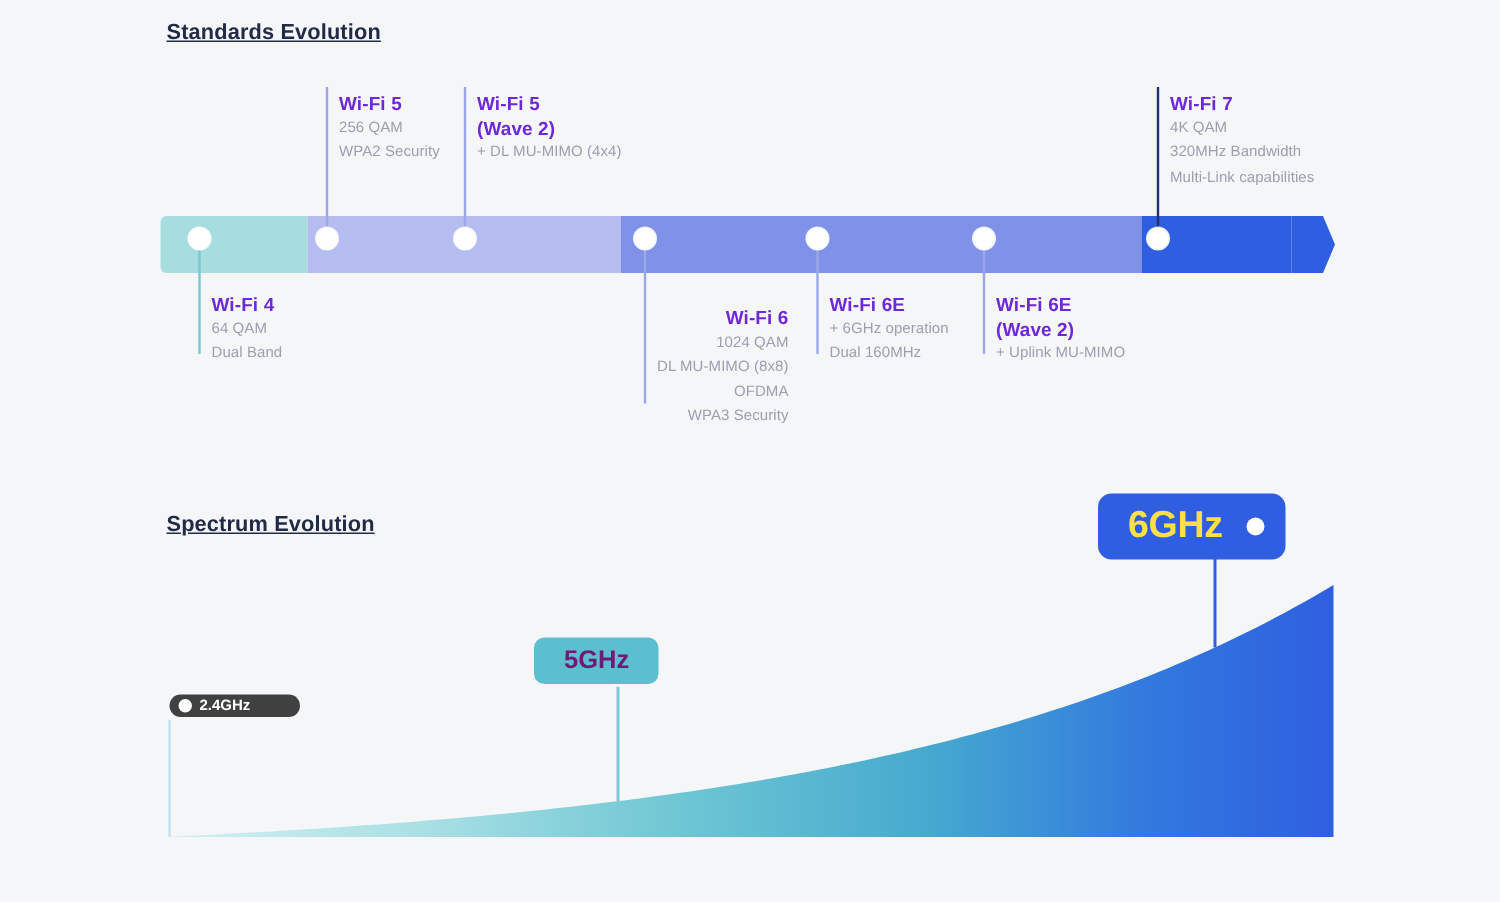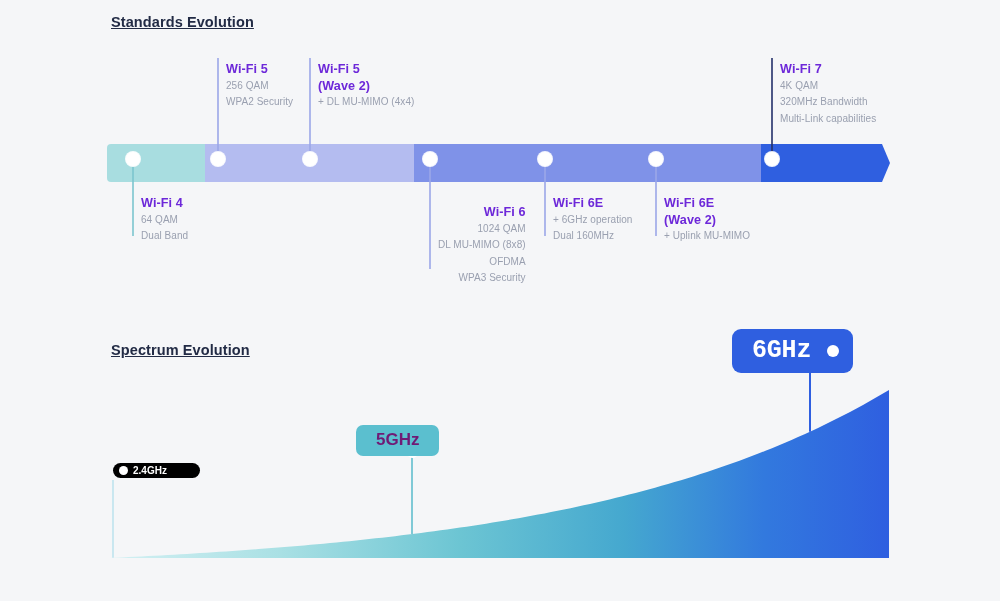--- a/index.html
+++ b/index.html
@@ -162,28 +162,28 @@
         </linearGradient>
       </defs>
       <path id="areaPath" fill="url(#areaGrad)" d="M109,258 L109.00,258.00 L115.50,257.70 L122.00,257.39 L128.50,257.07 L135.00,256.75 L141.50,256.42 L148.00,256.08 L154.50,255.74 L161.00,255.39 L167.50,255.03 L174.00,254.66 L180.50,254.29 L187.00,253.91 L193.50,253.52 L200.00,253.12 L206.50,252.71 L213.00,252.29 L219.50,251.87 L226.00,251.43 L232.50,250.99 L239.00,250.53 L245.50,250.07 L252.00,249.59 L258.50,249.11 L265.00,248.62 L271.50,248.11 L278.00,247.59 L284.50,247.07 L291.00,246.53 L297.50,245.98 L304.00,245.42 L310.50,244.84 L317.00,244.26 L323.50,243.66 L330.00,243.04 L336.50,242.42 L343.00,241.78 L349.50,241.13 L356.00,240.46 L362.50,239.78 L369.00,239.08 L375.50,238.37 L382.00,237.64 L388.50,236.90 L395.00,236.14 L401.50,235.37 L408.00,234.58 L414.50,233.77 L421.00,232.94 L427.50,232.10 L434.00,231.24 L440.50,230.36 L447.00,229.46 L453.50,228.54 L460.00,227.60 L466.50,226.64 L473.00,225.66 L479.50,224.66 L486.00,223.63 L492.50,222.59 L499.00,221.52 L505.50,220.43 L512.00,219.32 L518.50,218.18 L525.00,217.02 L531.50,215.83 L538.00,214.62 L544.50,213.38 L551.00,212.11 L557.50,210.81 L564.00,209.49 L570.50,208.14 L577.00,206.76 L583.50,205.35 L590.00,203.91 L596.50,202.44 L603.00,200.94 L609.50,199.40 L616.00,197.84 L622.50,196.23 L629.00,194.60 L635.50,192.92 L642.00,191.22 L648.50,189.47 L655.00,187.69 L661.50,185.87 L668.00,184.01 L674.50,182.10 L681.00,180.16 L687.50,178.18 L694.00,176.15 L700.50,174.08 L707.00,171.97 L713.50,169.80 L720.00,167.60 L726.50,165.34 L733.00,163.04 L739.50,160.68 L746.00,158.28 L752.50,155.82 L759.00,153.31 L765.50,150.75 L772.00,148.13 L778.50,145.45 L785.00,142.72 L791.50,139.92 L798.00,137.07 L804.50,134.15 L811.00,131.18 L817.50,128.13 L824.00,125.03 L830.50,121.85 L837.00,118.61 L843.50,115.29 L850.00,111.91 L856.50,108.45 L863.00,104.91 L869.50,101.30 L876.00,97.62 L882.50,93.85 L889.00,90.00 L889,258 Z"></path>
       <g id="stem-layer">
           <line x1="113" y1="180" x2="113" y2="257.81463334417634" stroke="#bfe4ee" stroke-width="1.6"></line>
           <line x1="412" y1="153" x2="412" y2="234.08140962310782" stroke="#7fc9d6" stroke-width="2"></line>
           <line x1="810" y1="64" x2="810" y2="131.63820281856357" stroke="#2f5fe0" stroke-width="2"></line>
         </g>
     </svg>
     <div id="badge-layer">
-        <div class="sp-badge" style="background: #000000; padding: 2px 12px 2px 6px; border-radius: 8px; left: 113px; top: 163px; width: 87px; box-sizing: border-box;">
+        <div class="sp-badge" style="background: #404040; padding: 2px 12px 2px 6px; border-radius: 8px; left: 113px; top: 163px; width: 87px; box-sizing: border-box;">
           <span class="bdot" style="width: 9px; height: 9px; margin-right: 5px;"></span>
           <span class="txt" style="color: rgb(255, 255, 255); font-size: 10px;">2.4GHz</span>
         </div>
         <div class="sp-knob" style="width: 11px; height: 11px; left: 406.5px; top: 147px;"></div>
         <div class="sp-badge" style="background: rgb(91, 191, 207); padding: 5px 20px 6px; border-radius: 7px; left: 356px; top: 125px;">
           <span class="txt" style="color: #701a75; font-size: 17px;">5GHz</span>
         </div>
         <div class="sp-badge" style="background: rgb(47, 95, 224); padding: 7px 14px 8px 20px; border-radius: 9px; left: 732px; top: 29px;">
-          <span class="txt" style="color: #ffffff; font-size: 25px; letter-spacing: -0.2px; font-family: Liberation Mono, monospace;">6GHz</span>
+          <span class="txt" style="color: #fde047; font-size: 25px; letter-spacing: -0.2px;">6GHz</span>
           <span class="bdot" style="width: 12px; height: 12px; margin-left: 16px;"></span>
         </div>
       </div>
   </div>
 
 </div>
 
 </body></html>

